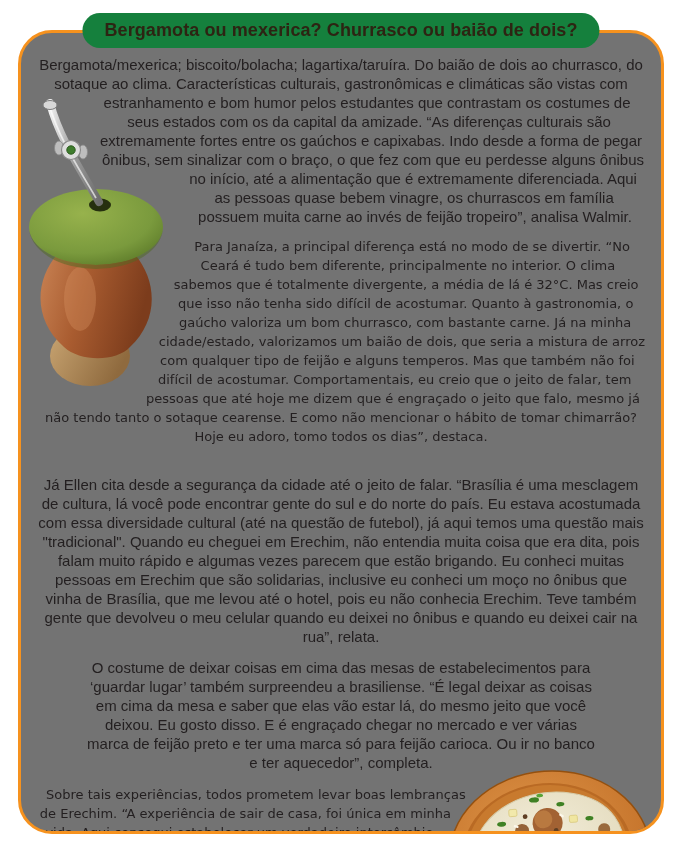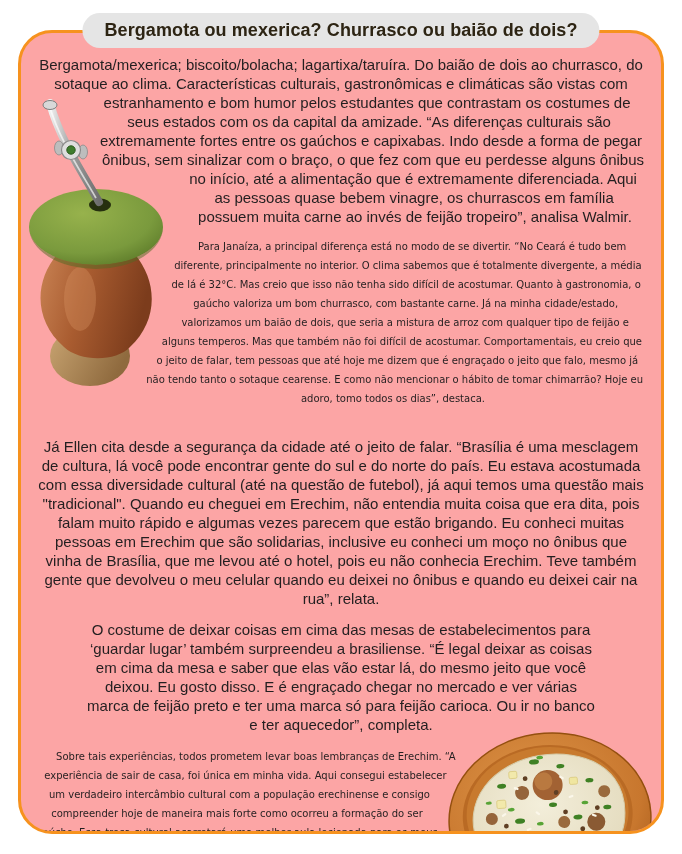--- a/index.html
+++ b/index.html
@@ -2,30 +2,30 @@
 <html><head>
 <meta charset="utf-8">
 <style>
   html,body{margin:0;padding:0;background:#ffffff;}
   body{width:682px;height:854px;overflow:hidden;position:relative;
        font-family:"Liberation Sans",sans-serif;color:#231f20;}
   .page{position:absolute;inset:0;}
 
   .frame{position:absolute;left:18px;top:30px;width:646px;height:804px;
          box-sizing:border-box;border:3px solid #f6921e;border-radius:34px;
-         padding:22px 15px 6px 15px;overflow:hidden;background:#fca5a5;}
+         padding:22px 15px 6px 15px;overflow:hidden;background:#737373;}
 
   .banner{position:absolute;top:13px;left:50%;transform:translateX(-50%);
-          background:#e5e5e5;color:#2d2413;font-weight:bold;font-size:18px;
+          background:#15803d;color:#2d2413;font-weight:bold;font-size:18px;
           line-height:1;padding:8px 22px 9px;border-radius:22px;white-space:nowrap;
           z-index:3;letter-spacing:0.1px;}
 
   p{margin:0 0 11px 0;text-align:center;}
   .t1{font-size:15px;line-height:19px;}
-  .t2{font-family:"DejaVu Sans",sans-serif;font-size:10px;line-height:19px;}
+  .t2{font-family:"DejaVu Sans",sans-serif;font-size:13px;line-height:19px;}
   .clear{clear:left;margin-top:29px;}
   .narrow{margin-left:50px;margin-right:50px;}
 
   .mate-float{float:left;width:150px;height:295px;margin:6px 8px 2px -10px;
     shape-outside:polygon(0 0,42px 0,60px 86px,138px 95px,142px 130px,125px 168px,122px 225px,104px 262px,98px 295px,0 295px);
     shape-margin:6px;}
   .plate-float{float:right;width:208px;height:186px;margin:-20px -8px 0 8px;
     shape-outside:ellipse(102px 88px at 104px 92px);shape-margin:5px;}
   .mate-float svg,.plate-float svg{display:block;}
 </style>

